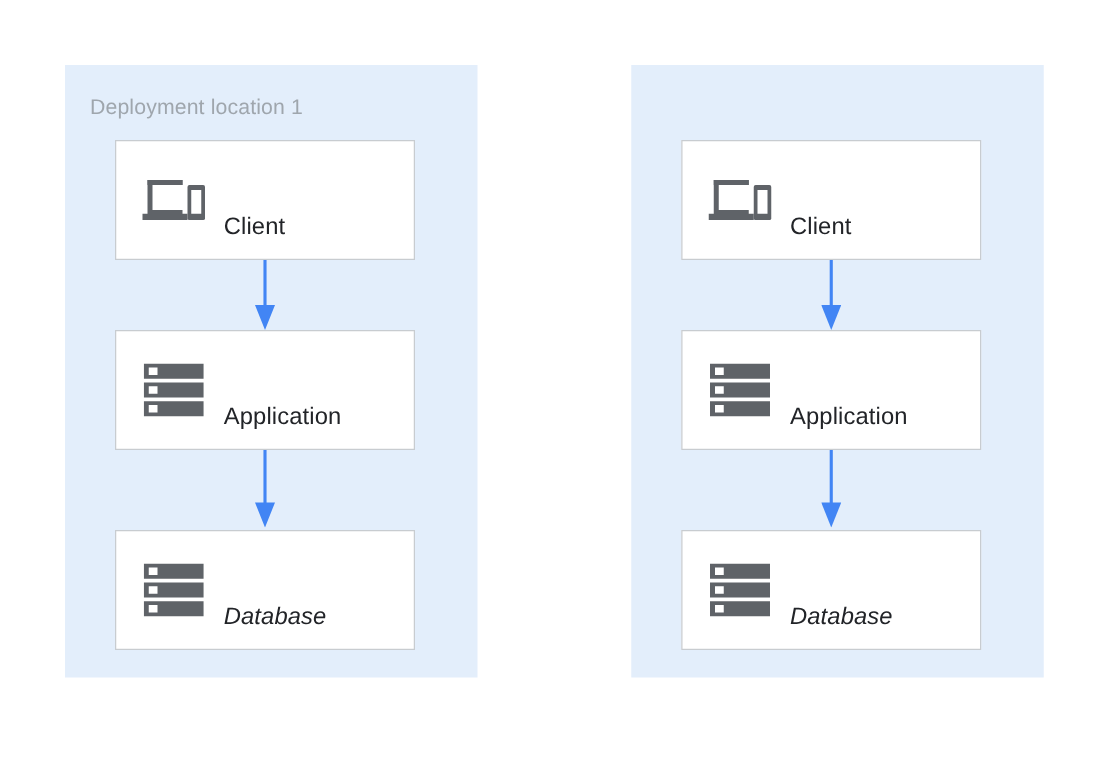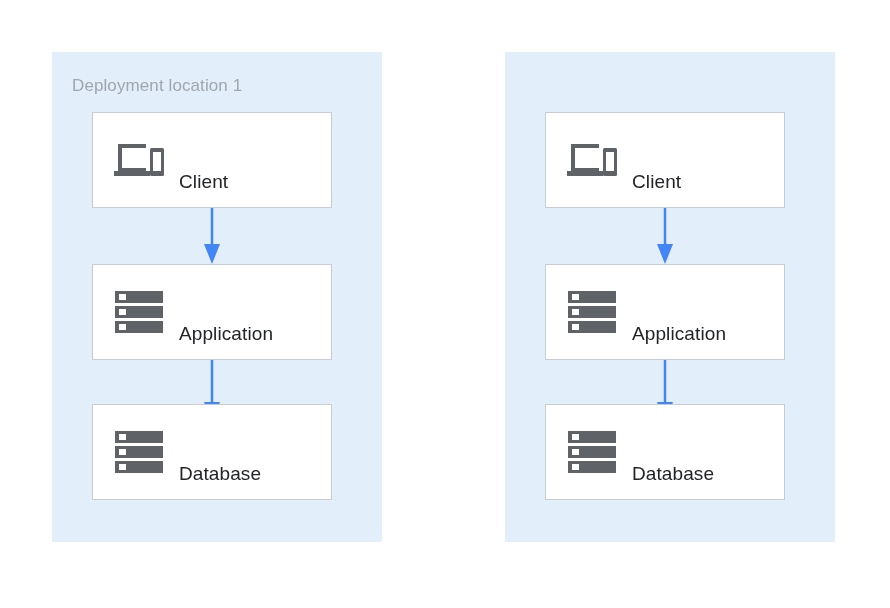--- a/index.html
+++ b/index.html
@@ -53,21 +53,21 @@
     width: 240px;
     height: 96px;
     background: #ffffff;
     border: 1px solid #c8ccd0;
     box-sizing: border-box;
     display: flex;
     align-items: center;
   }
   .node.n0 { top: 60px; }
   .node.n1 { top: 212px; }
-  .node.n2 { top: 352px; }
+  .node.n2 { top: 372px; font-style: italic; }
 
   .node-icon {
     width: 56px;
     height: 56px;
     margin-left: 18px;
     margin-right: 12px;
     flex: 0 0 auto;
     display: flex;
     align-items: center;
     justify-content: center;

